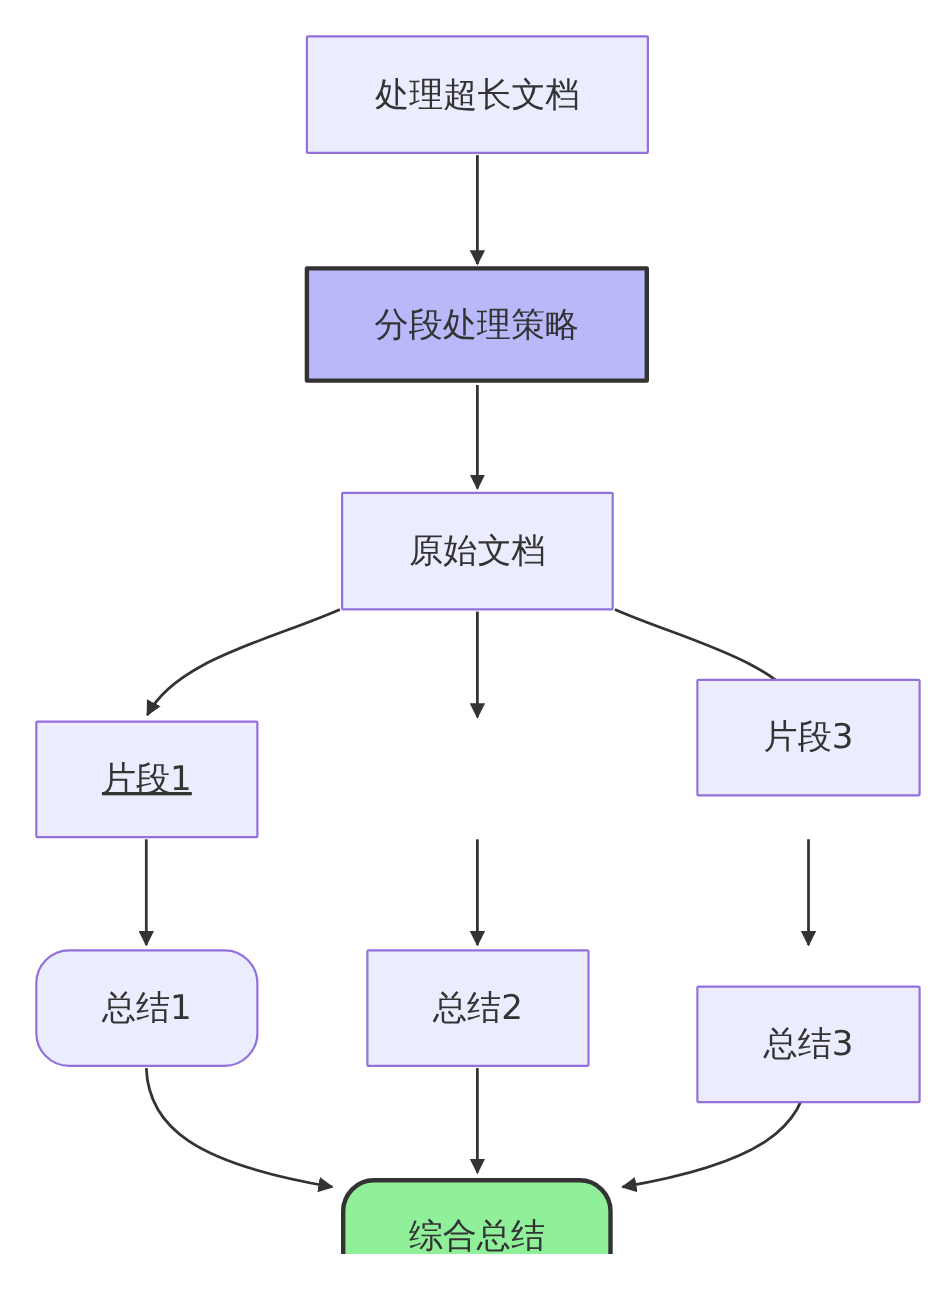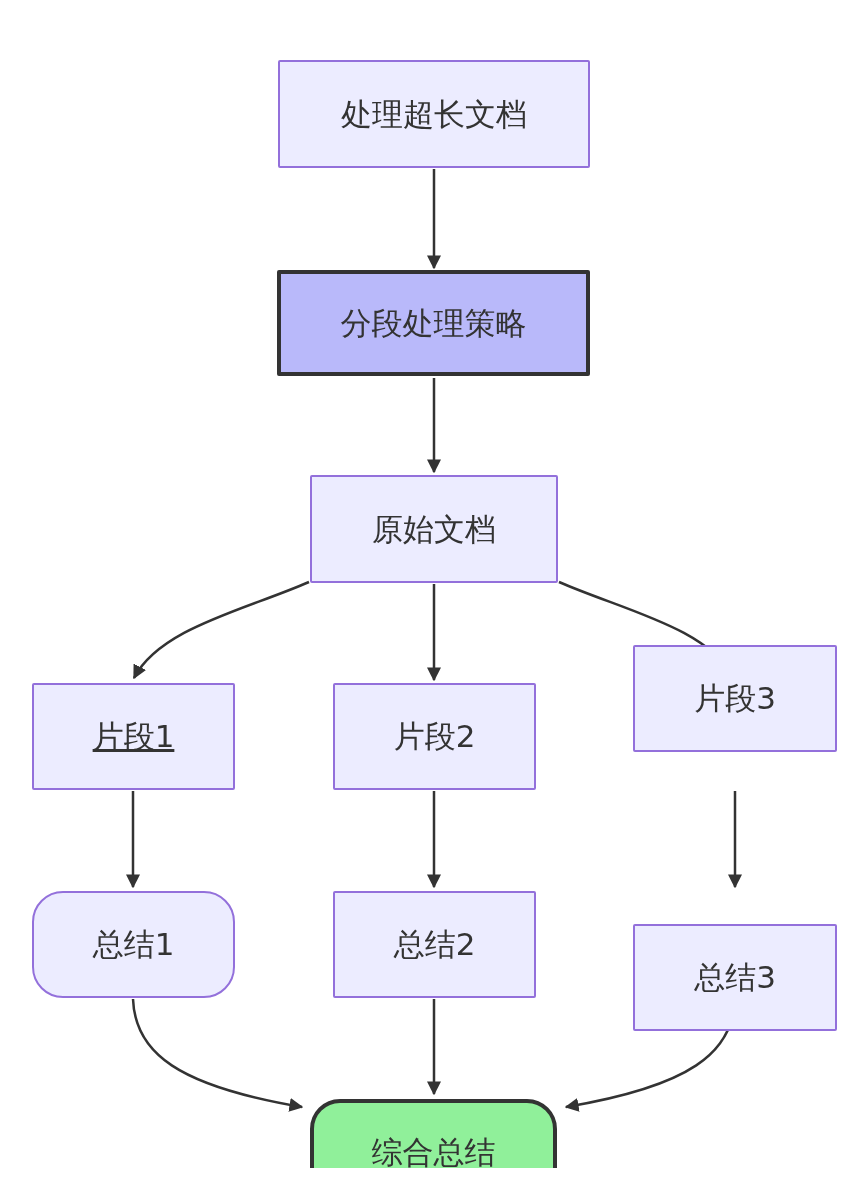--- a/index.html
+++ b/index.html
@@ -17,21 +17,20 @@
   body {
     background: var(--background);
     font-family: "DejaVu Sans", "Liberation Sans", sans-serif;
   }
   .canvas {
     position: relative;
     width: 852px;
     height: 1140px;
     background: var(--background);
     overflow: hidden;
-    margin-top: 28px;
   }
   .edges {
     position: absolute;
     inset: 0;
     width: 852px;
     height: 1196px;
   }
   .edges path.edge {
     fill: none;
     stroke: var(--edge-color);
@@ -105,23 +104,20 @@
   </div>
 
   <div id="node-original" class="node">
     <span>原始文档</span>
   </div>
 
   <div id="node-frag1" class="node">
     <span>片段1</span>
   </div>
 
-  <div id="node-frag2" class="node">
-    <span>片段2</span>
-  </div>
 
   <div id="node-frag3" class="node">
     <span>片段3</span>
   </div>
 
   <div id="node-sum1" class="node">
     <span>总结1</span>
   </div>
 
   <div id="node-sum2" class="node">

